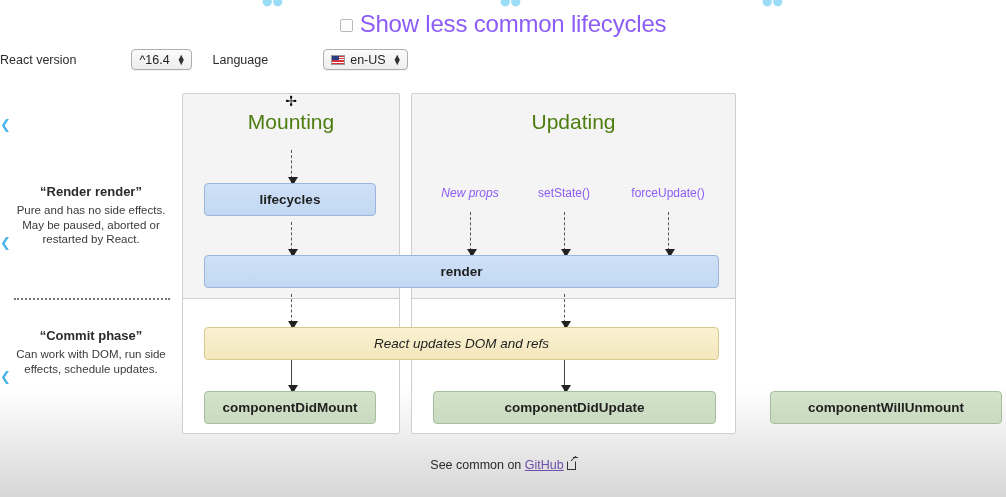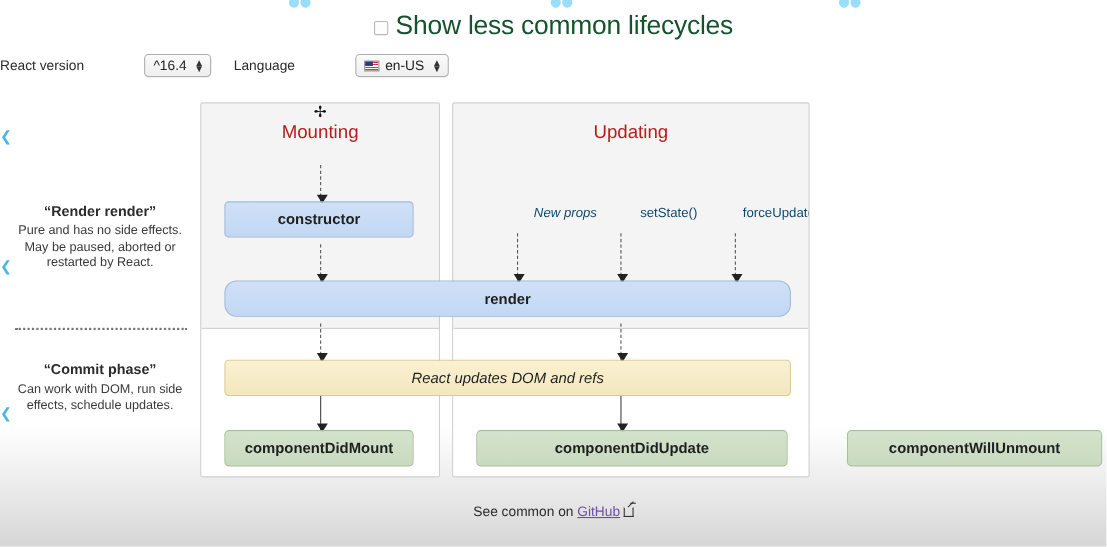--- a/index.html
+++ b/index.html
@@ -43,21 +43,21 @@
   .chk {
     width:13px; height:13px;
     border:1px solid #b9b9b9;
     border-radius:2px;
     background:#fdfdfd;
     flex:0 0 auto;
     margin-top:3px;
   }
   .show-less-label {
     font-size:24px;
-    color:#14532d;
+    color:#8b5cf6;
     letter-spacing:-0.2px;
   }
   .controls-row {
     margin-top:11px;
     display:flex; align-items:center; justify-content:flex-start; gap:9px;
     font-size:12.5px;
     color:#333;
   }
   .ctrl-label { color:#2b2b2b; }
   .select-box {
@@ -140,44 +140,43 @@
   
   .col .commit-half {
     position:absolute; left:0; right:0; top:204px; bottom:0;
     background:#ffffff;
     border-top:1px solid #cfcfcf;
   }
 
   .col-title {
     position:absolute; top:16px; left:0; right:0;
     text-align:center;
-    font-size:17px;
-    color:#b91c1c;
+    font-size:21px;
+    color:#4d7c0f;
     z-index:4;
   }
 
   .move-cursor {
     position:absolute;
     top:0px; left:50%; transform:translateX(-50%);
     z-index:8;
     color:#111;
     font-size:14px;
     line-height:1;
   }
 
   .trigger-label {
     position:absolute;
     top:92px;
     font-size:12px;
-    color:#0c4a6e;
+    color:#8b5cf6;
     text-align:right;
     transform:translateX(-50%);
     z-index:4;
     white-space:nowrap;
-    margin-left:44px;
   }
   .trigger-label.ital { font-style:italic; }
 
   
   .arrow {
     position:absolute;
     width:0;
     border-left:1px dashed #555;
     z-index:2;
   }
@@ -319,23 +318,23 @@
       <div class="arrow" style="left:152px; top:118px; height:44px;"></div>
       <div class="arrow" style="left:256px; top:118px; height:44px;"></div>
 
       <div class="arrow" style="left:152px; top:200px; height:34px;"></div>
       <div class="arrow solid" style="left:152px; top:266px; height:32px;"></div>
     </div>
 
   </div>
 
   <div class="overlay">
-    <div class="lbox blue" style="left:22px;  top:90px;  width:172px;">constructor</div>
-
-    <div class="lbox blue" style="left:22px;  top:162px; width:515px;border-radius:11px;">render</div>
+    <div class="lbox blue" style="left:22px;  top:90px;  width:172px;">lifecycles</div>
+
+    <div class="lbox blue" style="left:22px;  top:162px; width:515px;">render</div>
 
     <div class="lbox yellow" style="left:22px; top:234px; width:515px;">React updates DOM and refs</div>
 
     <div class="lbox green" style="left:22px;  top:298px; width:172px;">componentDidMount</div>
 
     <div class="lbox green" style="left:251px; top:298px; width:283px;">componentDidUpdate</div>
 
     <div class="lbox green" style="left:588px; top:298px; width:232px;">componentWillUnmount</div>
   </div>
 </div>

